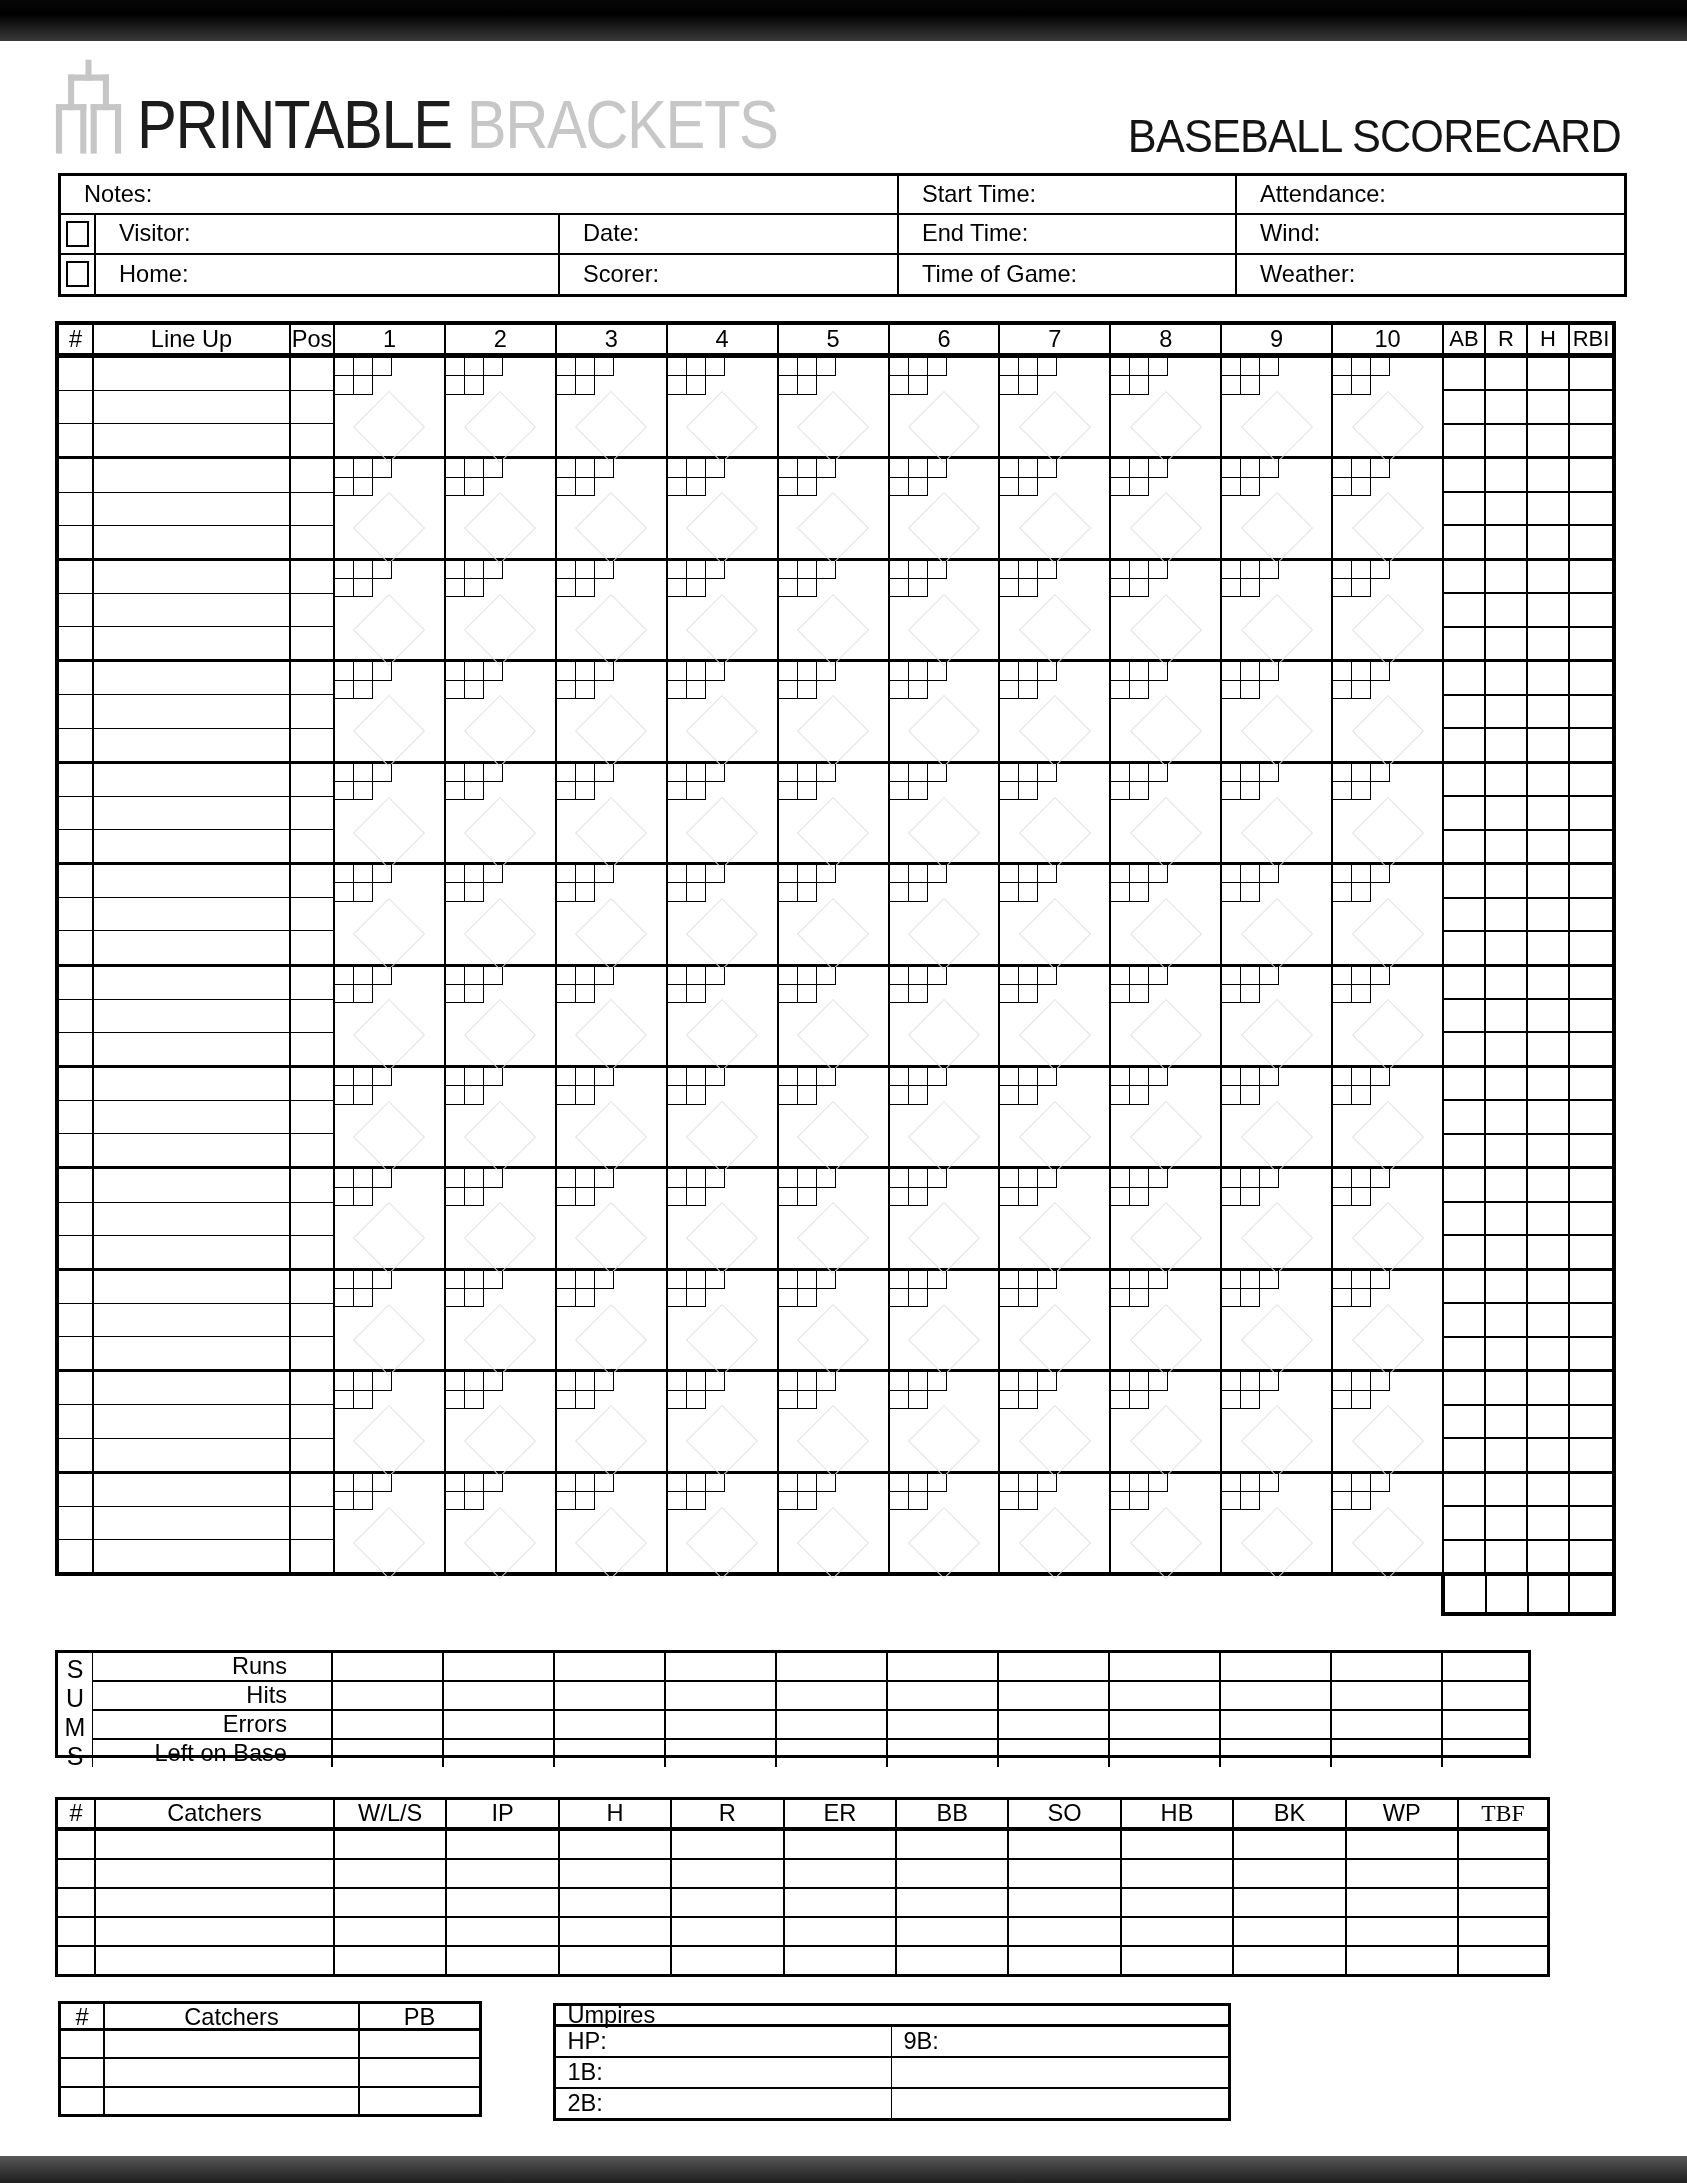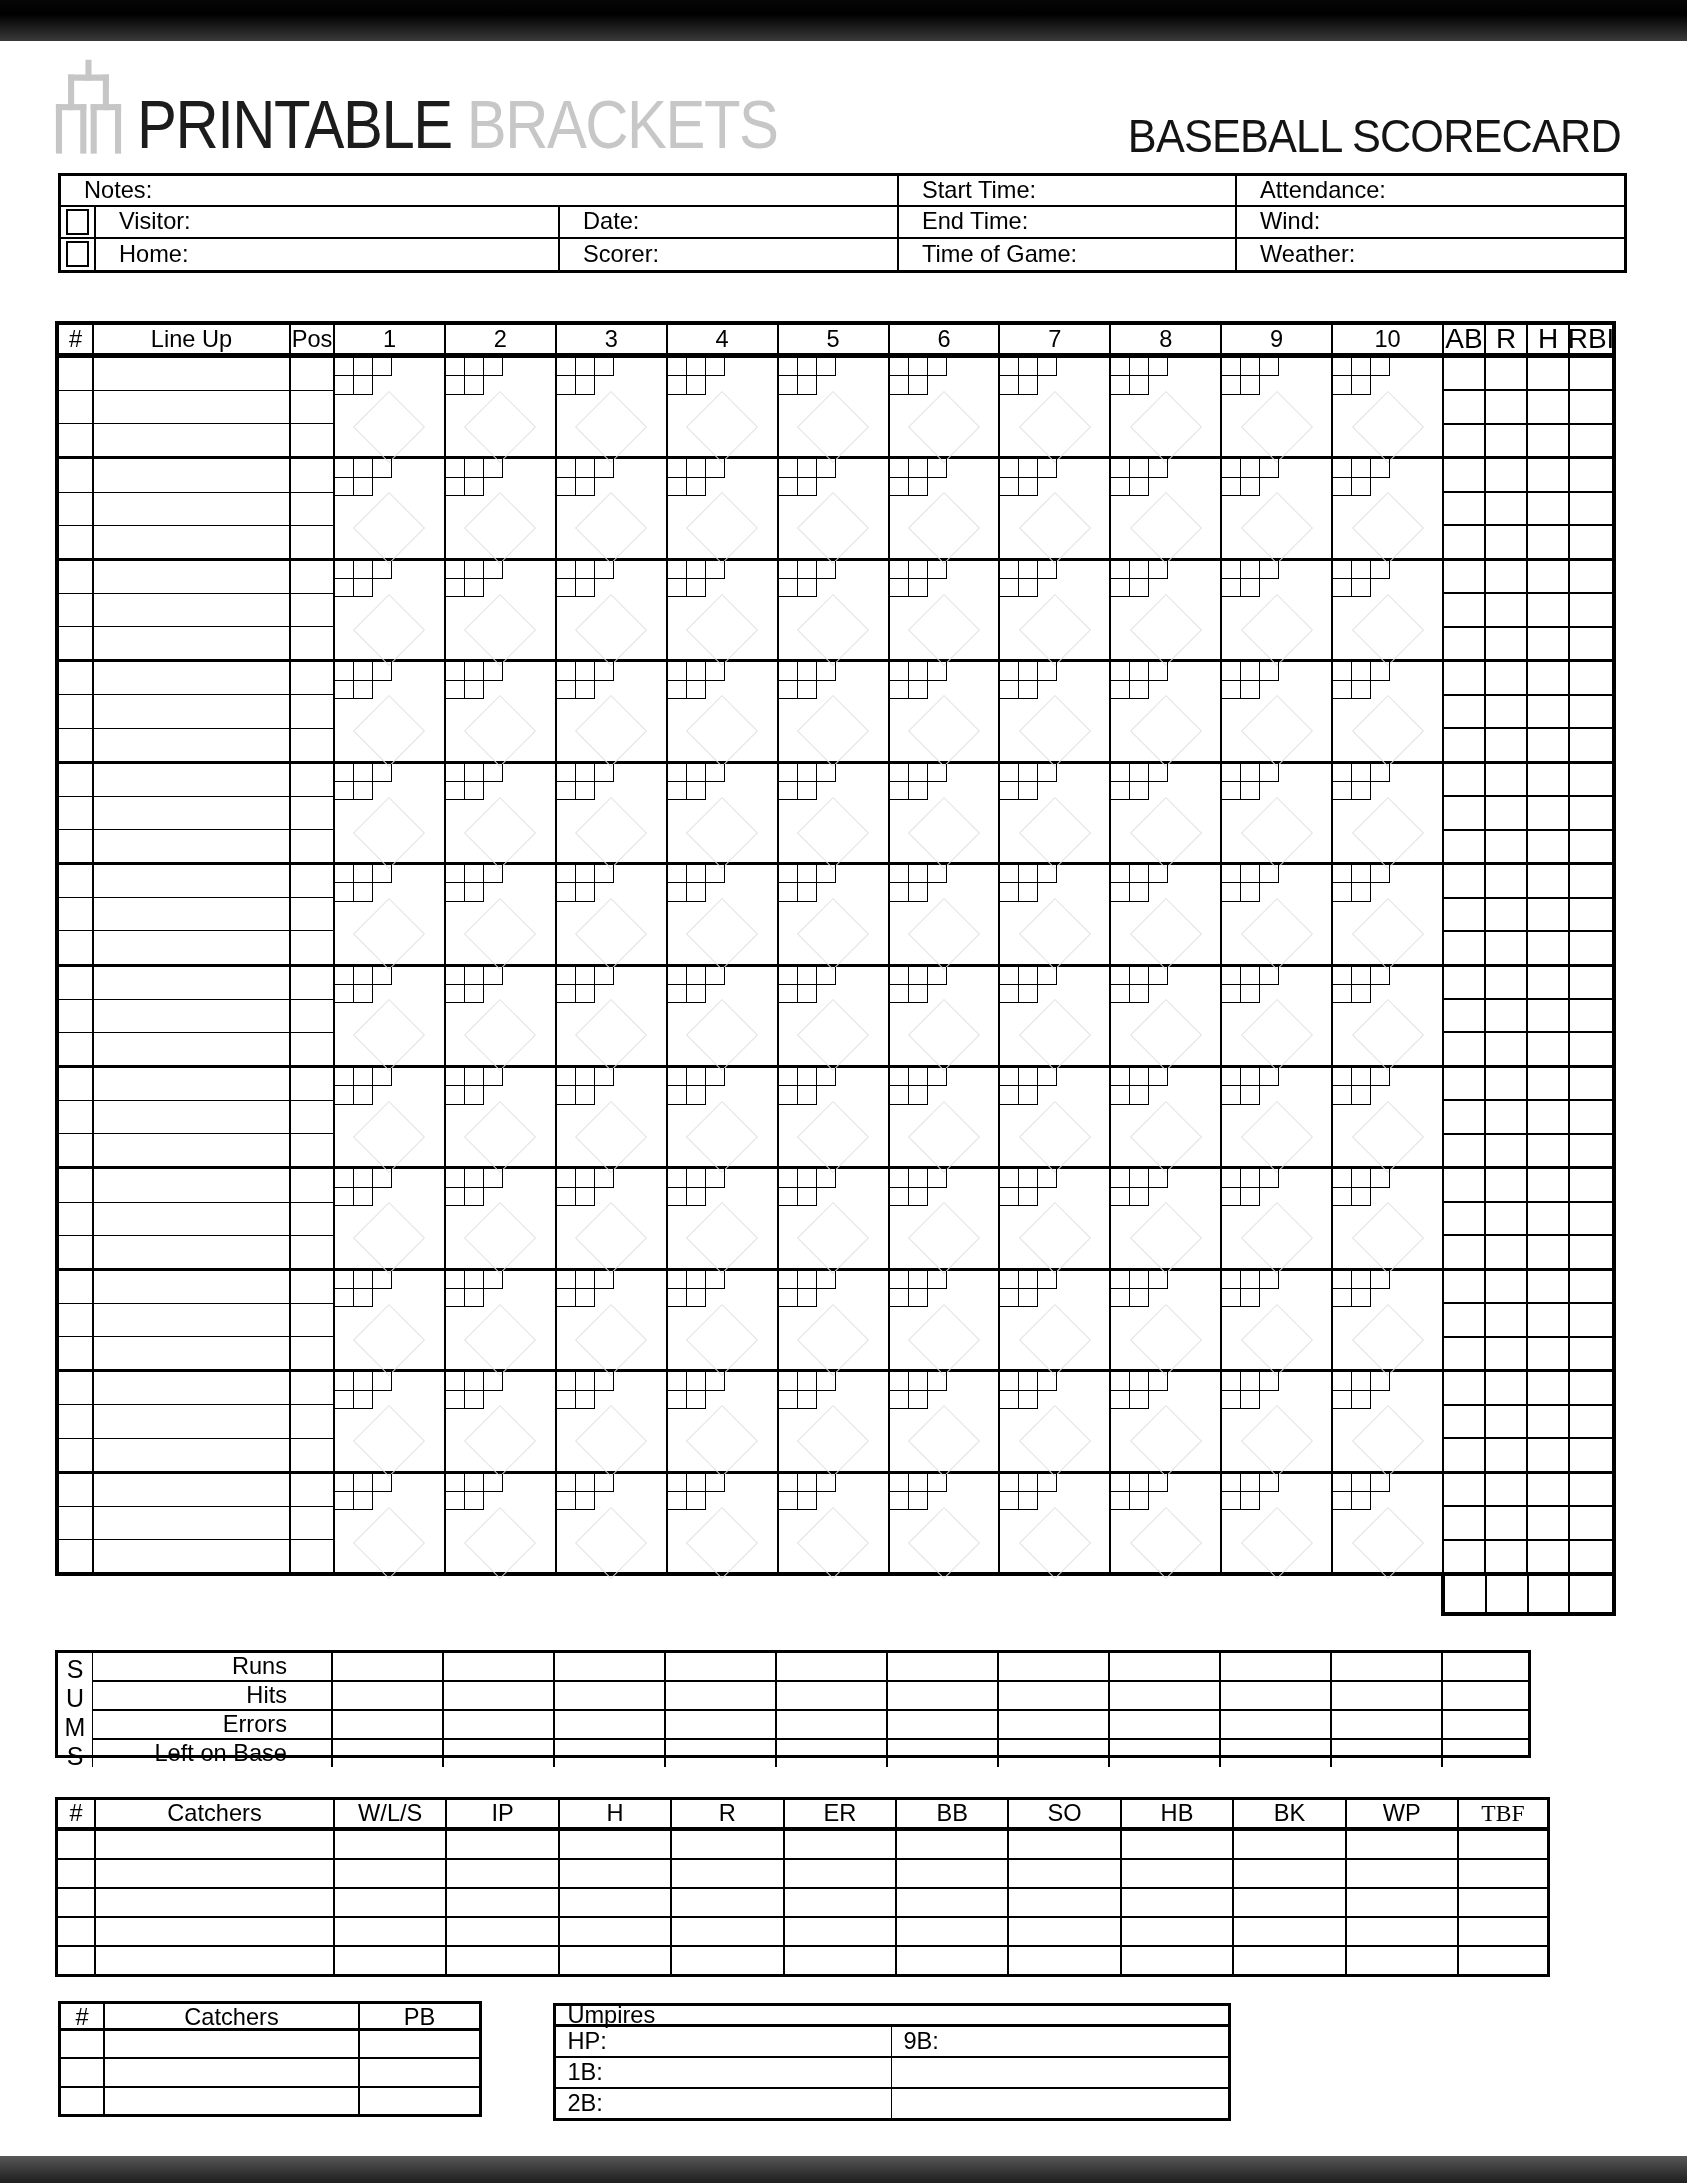--- a/index.html
+++ b/index.html
@@ -17,21 +17,21 @@
   .logo svg { display:block; }
   .logo-text { white-space:nowrap; font-size:68px; line-height:0.95; letter-spacing:-1.7px;
                transform:scaleX(0.88); transform-origin:left bottom; margin-left:12.2px; }
   .logo-primary { color:#1c1c1c; }
   .logo-secondary { color:#c7c7c7; }
   .page-title { position:absolute; right:66px; top:112px; font-size:47px; line-height:1;
                 letter-spacing:-0.9px; color:#141414; transform:scaleX(0.92); transform-origin:right center;
                 white-space:nowrap; }
 
   
-  .info-table { position:absolute; left:58px; top:173px; width:1569px; height:100px;
+  .info-table { position:absolute; left:58px; top:173px; width:1569px; height:124px;
                 border:3.5px solid #000; display:grid;
                 grid-template-columns:35px 464px 339px 338px 1fr;
                 grid-template-rows:1fr 1fr 1fr; font-size:23.6px; }
   .info-cell { display:flex; align-items:center; padding-left:23px;
                border-right:2.6px solid #000; border-bottom:2.6px solid #000; }
   .info-cell.last-col { border-right:none; }
   .info-cell.last-row { border-bottom:none; }
   .info-cell.span3 { grid-column:1 / 4; }
   .cb-cell { display:flex; align-items:center; justify-content:center; padding:0;
              border-right:2.6px solid #000; border-bottom:2.6px solid #000; }
@@ -40,21 +40,21 @@
 
   
   .main-grid { position:absolute; left:55px; top:321px; width:1561px; height:1255px;
                border:4.4px solid #000; display:flex; flex-direction:column;
                --cols:35px 197px 44px repeat(10,1fr) 42px 42px 42px 42px; }
   .grid-header { display:grid; grid-template-columns:var(--cols); height:33px;
                  border-bottom:5.2px solid #000; flex:0 0 auto; }
   .gh-cell { display:flex; align-items:center; justify-content:center; font-size:23.6px;
              border-right:2.6px solid #000; overflow:hidden; }
   .gh-cell:last-child { border-right:none; }
-  .gh-cell.stat { font-size:28px; }
+  .gh-cell.stat { font-size:22px; }
   .grid-row { display:grid; grid-template-columns:var(--cols); flex:1 1 0; min-height:0; }
   .grid-row + .grid-row { border-top:3.5px solid #000; }
   .cell { border-right:2.6px solid #000; min-width:0; }
   .cell:last-child { border-right:none; }
   .cell-sub { display:flex; flex-direction:column; }
   .cell-sub .sub { flex:1 1 0; border-top:1.7px solid #000; }
   .cell-sub .sub:first-child { border-top:none; }
   .cell-sub.stat .sub { border-top:2.6px solid #000; }
   .cell-sub.stat .sub:first-child { border-top:none; }
   .cell-inning { position:relative; }

